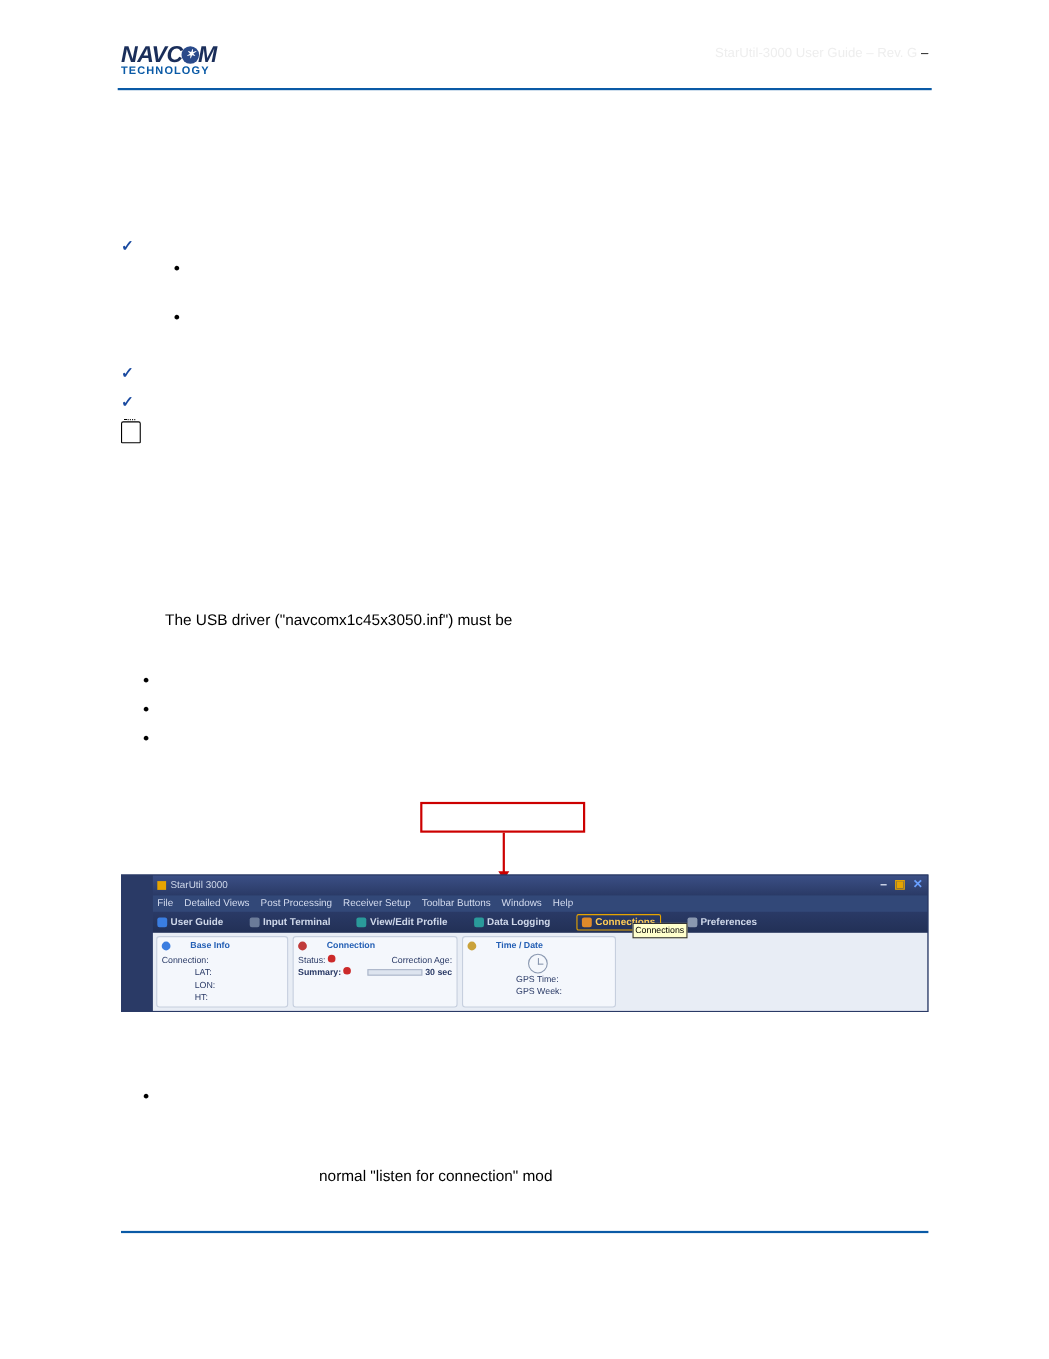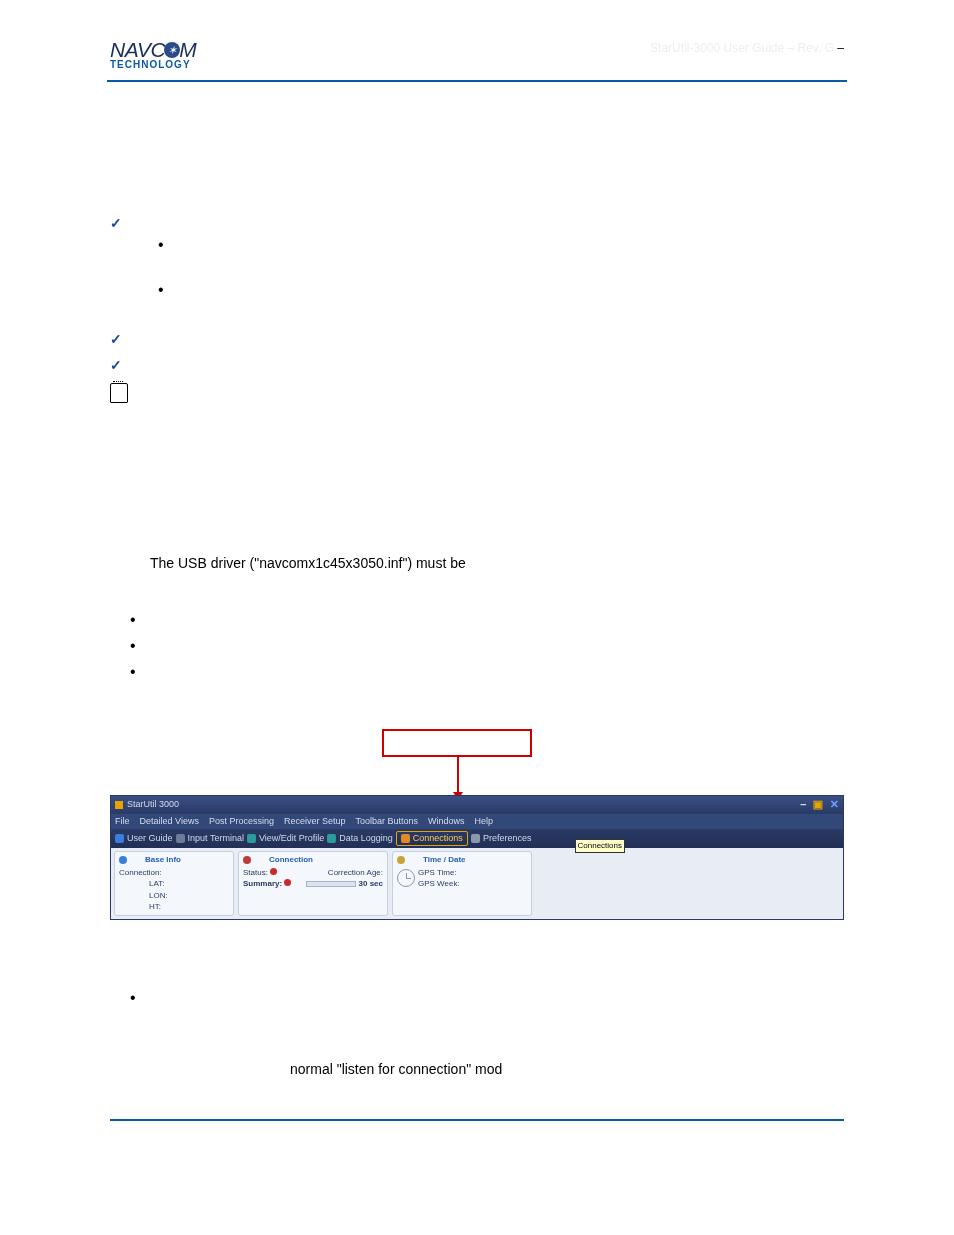--- a/index.html
+++ b/index.html
@@ -19,21 +19,21 @@
   }
   .header {
     display: flex;
     justify-content: space-between;
     align-items: flex-start;
     padding-bottom: 6px;
   }
   .logo-block { display: flex; flex-direction: column; }
   .logo-top {
     font-family: Arial Black, Arial, sans-serif;
-    font-weight: 400;
+    font-weight: 700;
     font-style: italic;
     color: #1a2e5a;
     font-size: 21px;
     letter-spacing: -0.5px;
     line-height: 0.95;
     display: flex;
     align-items: center;
   }
   .logo-star {
     display: inline-flex;
@@ -174,20 +174,21 @@
     border-right:5px solid transparent;
     border-top:8px solid #cc0000;
   }
   .app-window {
     margin-top: 38px;
     border: 1px solid #2a3a66;
     background: #2a3a66;
     font-size: 9px;
     color:#cfd8ea;
     position: relative;
+    padding-left: 28px;
   }
   .titlebar {
     background: linear-gradient(#3b4f85,#2a3a66);
     display:flex; justify-content:space-between; align-items:center;
     padding: 1px 4px;
   }
   .titlebar-left { display:flex; align-items:center; gap:4px; }
   .title-icon { width:8px; height:8px; background:#e6a400; }
   .win-controls span { margin-left:4px; font-weight:bold; font-size:11px; }
   .win-min { color:#dfe6f5; }
@@ -195,22 +196,23 @@
   .win-close { color:#6aa0ff; }
   .menubar {
     background:#324878;
     padding: 1px 4px;
     display:flex; gap:10px;
     color:#d4dcef;
   }
   .toolbar {
     background: linear-gradient(#2a3a66,#223056);
     padding: 2px 4px;
-    display:flex; gap:3px; align-items:center;
+    display:flex; gap:24px; align-items:center;
     font-size: 9px;
+    font-weight: bold;
   }
   .tb-item { display:flex; align-items:center; gap:3px; }
   .tb-ico { width:9px; height:9px; display:inline-block; border-radius:2px; }
   .ico-blue { background:#3a7de0; }
   .ico-gray { background:#6b7b99; }
   .ico-teal { background:#2a9a9a; }
   .ico-orange { background:#e08a2a; }
   .ico-gear { background:#8a98b0; }
   .tb-conn {
     border:1.5px solid #e6a400;
@@ -395,21 +397,21 @@
           <div style="display:flex;justify-content:space-between;align-items:flex-end;font-weight:bold;">
             <span><span>Summary:</span> <span class="dot-red"></span></span>
             <span><span class="bar"></span> <span>30 sec</span></span>
           </div>
         </div>
         <div class="panel p4">
           <div class="panel-title">
               <span class="p-ico" style="background:#caa23a"></span>
               <span>Time / Date</span>
             </div>
-          <div style="display:flex;align-items:center;">
+          <div style="display:flex;align-items:center;flex-direction:column;">
             <span class="clock"></span>
             <div>
               <div>GPS Time:</div>
               <div>GPS Week:</div>
             </div>
           </div>
         </div>
       </div>
     </div>
     <div class="fig-caption">Figure 4: Connections Button</div>

